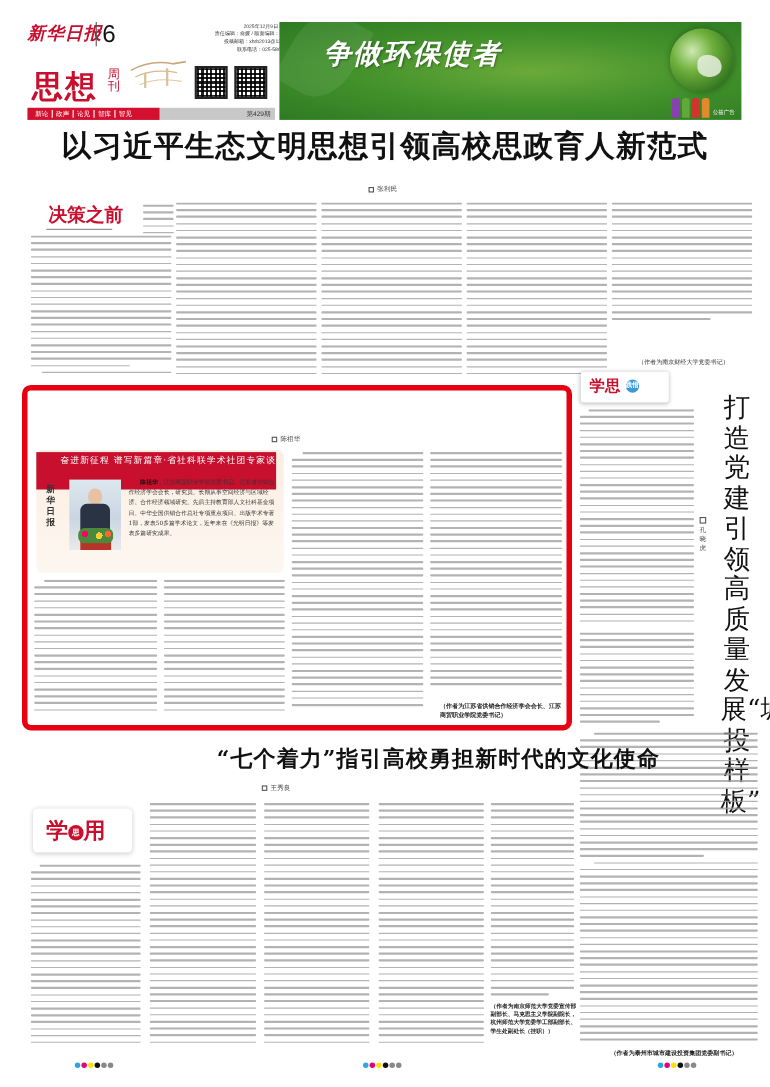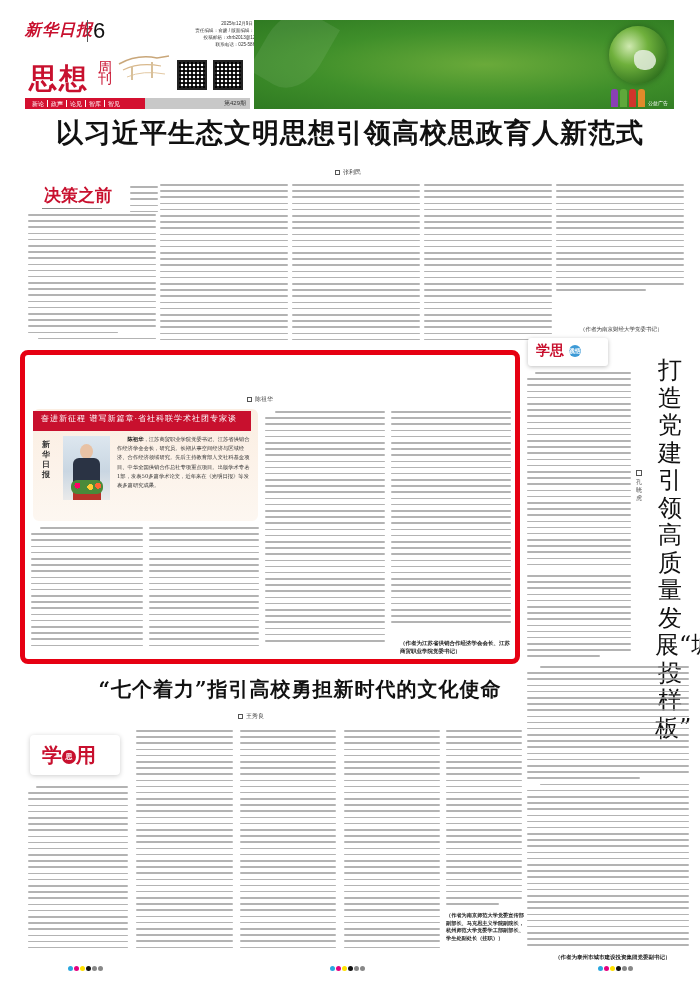--- a/index.html
+++ b/index.html
@@ -6,21 +6,21 @@
   html, body { width: 700px; height: 988px; background: #fff; overflow: hidden; }
   body { font-family: "DejaVu Serif", serif; color: #222; position: relative; }
 
   
   .masthead { position: absolute; left: 25px; top: 18px; width: 225px; height: 82px; }
   .paper-name { position: absolute; left: 0; top: 2px; font-family: "DejaVu Serif", serif; font-size: 16px; color: #c8102e; font-style: italic; font-weight: bold; letter-spacing: 1px; }
   .page-sep { position: absolute; left: 62px; top: 2px; width: 1px; height: 22px; background: #555; }
   .page-num { position: absolute; left: 68px; top: 0px; font-family: "Liberation Sans", sans-serif; font-size: 22px; color: #111; }
   .meta { position: absolute; left: 165px; top: 2px; width: 78px; font-family: "Liberation Sans", sans-serif; font-size: 4.6px; line-height: 7px; color: #333; text-align: right; }
   .section-title { position: absolute; left: 4px; top: 42px; font-size: 28px; font-weight: bold; color: #c8102e; letter-spacing: 2px; font-family: "DejaVu Serif", serif; }
-  .section-sub { position: absolute; left: 73px; top: 44px; font-size: 14px; color: #c8102e; line-height: 11px; width: 12px; }
+  .section-sub { position: absolute; left: 73px; top: 44px; font-size: 11px; color: #c8102e; line-height: 11px; width: 12px; }
   .deco-roof { position: absolute; left: 92px; top: 32px; width: 55px; height: 40px; }
   .qr { position: absolute; top: 42px; width: 30px; height: 30px; background:
       repeating-linear-gradient(0deg, #222 0 2px, #fff 2px 4px),
       repeating-linear-gradient(90deg, #222 0 2px, #fff 2px 4px);
       background-blend-mode: multiply; border: 2px solid #222; }
   .qr1 { left: 152px; }
   .qr2 { left: 188px; }
   .nav-bar { position: absolute; left: 25px; top: 98px; width: 225px; height: 11px; background: #c8c8c8; }
   .nav-red { position: absolute; left: 0; top: 0; width: 120px; height: 11px; background: #d41030; display: flex; align-items: center; padding-left: 4px; gap: 0; }
   .nav-item { font-size: 6px; color: #fff; padding: 0 3px; border-right: 1px solid #fff; line-height: 7px; }
@@ -51,38 +51,38 @@
 
   .deco-stamp { position: absolute; left: 44px; top: 184px; font-size: 17px; color: #c8102e; font-weight: bold; font-family: "DejaVu Serif", serif; }
   .stamp-underline { position: absolute; left: 42px; top: 208px; width: 60px; height: 1px; background: #888; }
 
   .author-note { position: absolute; font-size: 6px; color: #222; font-weight: bold; font-family: "DejaVu Sans", sans-serif; }
 
   
   .redbox { position: absolute; left: 20px; top: 350px; width: 500px; height: 314px; border: 5px solid #e60012; border-radius: 8px; background: #fff; }
   .h2 { position: absolute; left: 0; width: 490px; top: 8px; text-align: center; font-family: "DejaVu Serif", serif; font-size: 23px; color: #111; letter-spacing: 1px; }
   .profile-card { position: absolute; left: 8px; top: 54px; width: 225px; height: 112px; background: linear-gradient(180deg, #fbeee2, #fdf7f1); border-radius: 6px; }
-  .profile-banner { position: absolute; left: 0; top: 2px; width: 218px; height: 20px; background: #c8102e; color: #fff; font-size: 8px; line-height: 16px; padding-left: 8px; letter-spacing: 1px; }
+  .profile-banner { position: absolute; left: 0; top: 2px; width: 218px; height: 34px; background: #c8102e; color: #fff; font-size: 8px; line-height: 16px; padding-left: 8px; letter-spacing: 1px; text-align: right; }
   .profile-label { position: absolute; left: 9px; top: 30px; width: 10px; font-size: 8px; color: #333; line-height: 10px; font-weight: bold; }
   .profile-photo { position: absolute; left: 30px; top: 27px; width: 47px; height: 64px; background: linear-gradient(180deg, #dde7ef 0%, #c9d6e2 55%, #eaeaea 100%); overflow: hidden; }
   .photo-head { position: absolute; left: 17px; top: 8px; width: 13px; height: 15px; border-radius: 50%; background: #e8c2a5; }
   .photo-body { position: absolute; left: 10px; top: 22px; width: 27px; height: 30px; background: #2a3344; border-radius: 6px 6px 0 0; }
   .photo-flowers { position: absolute; left: 8px; top: 44px; width: 32px; height: 14px; border-radius: 6px; background: radial-gradient(circle at 20% 40%, #f06 0 3px, transparent 3px), radial-gradient(circle at 60% 50%, #fc3 0 3px, transparent 3px), radial-gradient(circle at 85% 40%, #f63 0 3px, transparent 3px), #4a8a3a; }
   .photo-podium { position: absolute; left: 10px; top: 52px; width: 28px; height: 12px; background: #b8332a; }
   .profile-text { position: absolute; left: 84px; top: 26px; width: 134px; font-size: 5.3px; line-height: 9.2px; color: #333; text-indent: 2em; }
   .profile-text b { color: #111; }
 
   
   .xuesi { position: absolute; left: 528px; top: 338px; width: 80px; height: 28px; background: #fff; box-shadow: 0 1px 4px rgba(0,0,0,0.25); border-radius: 3px; font-size: 14px; color: #c8102e; padding: 4px 0 0 8px; font-weight: bold; }
   .xuesi .circ { display: inline-block; width: 12px; height: 12px; border-radius: 50%; background: #3d9ad6; color: #fff; font-size: 6px; text-align: center; line-height: 12px; vertical-align: middle; }
   .vhead { position: absolute; left: 655px; top: 357px; width: 30px; font-family: "DejaVu Serif", serif; font-size: 24px; line-height: 27.5px; color: #111; text-align: center; }
   .vbyline { position: absolute; left: 636px; top: 470px; width: 8px; font-size: 6px; line-height: 8px; color: #555; }
 
   
-  .h3 { position: absolute; left: 0; width: 600px; top: 676px; text-align: center; font-family: "DejaVu Serif", serif; font-weight: bold; font-size: 20px; color: #111; letter-spacing: 1px; }
+  .h3 { position: absolute; left: 0; width: 600px; top: 676px; text-align: right; font-family: "DejaVu Serif", serif; font-weight: bold; font-size: 20px; color: #111; letter-spacing: 1px; }
   .xueyong { position: absolute; left: 30px; top: 735px; width: 90px; height: 40px; background: #fff; box-shadow: 0 1px 5px rgba(0,0,0,0.2); border-radius: 4px; font-size: 20px; color: #c8102e; font-weight: bold; padding: 7px 0 0 12px; }
   .xueyong .circ { display: inline-block; width: 14px; height: 14px; border-radius: 50%; background: #c8102e; color: #fff; font-size: 7px; text-align: center; line-height: 14px; vertical-align: middle; }
 
   .reg { position: absolute; top: 966px; display: flex; gap: 1px; }
   .reg span { width: 5px; height: 5px; border-radius: 50%; display: inline-block; }
 </style>
 </head>
 <body>
 
 <div class="masthead">
@@ -114,20 +114,21 @@
     <span class="nav-item">政声</span>
     <span class="nav-item">论见</span>
     <span class="nav-item">智库</span>
     <span class="nav-item">智见</span>
   </div>
   <span class="issue">第429期</span>
 </div>
 
 <div class="banner">
   <div class="banner-leaf"></div>
+  <div class="banner-line1">争做环保使者</div>
   <div class="globe"></div>
   <div class="globe-land"></div>
   <div class="people">
     <span style="left:0;background:#8a3fb5"></span>
     <span style="left:9px;background:#5fa83a"></span>
     <span style="left:18px;background:#d0352b"></span>
     <span style="left:27px;background:#e08a2a"></span>
   </div>
   <div class="ad-tag">公益广告</div>
 </div>

